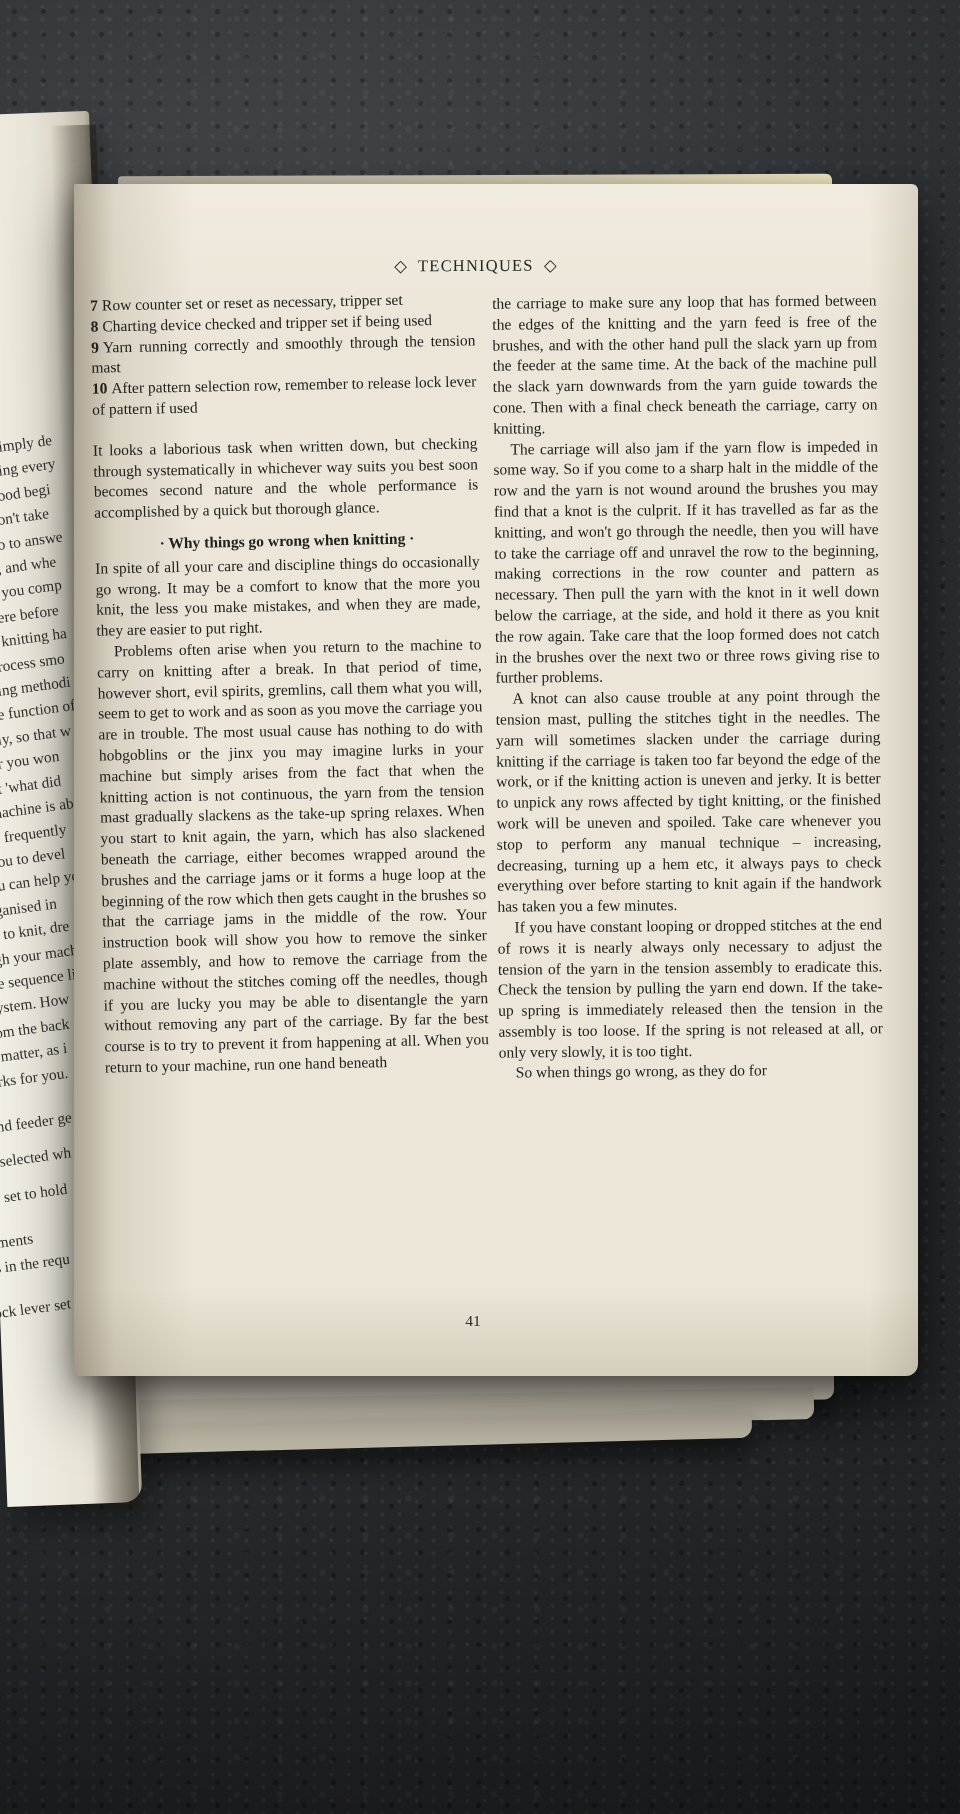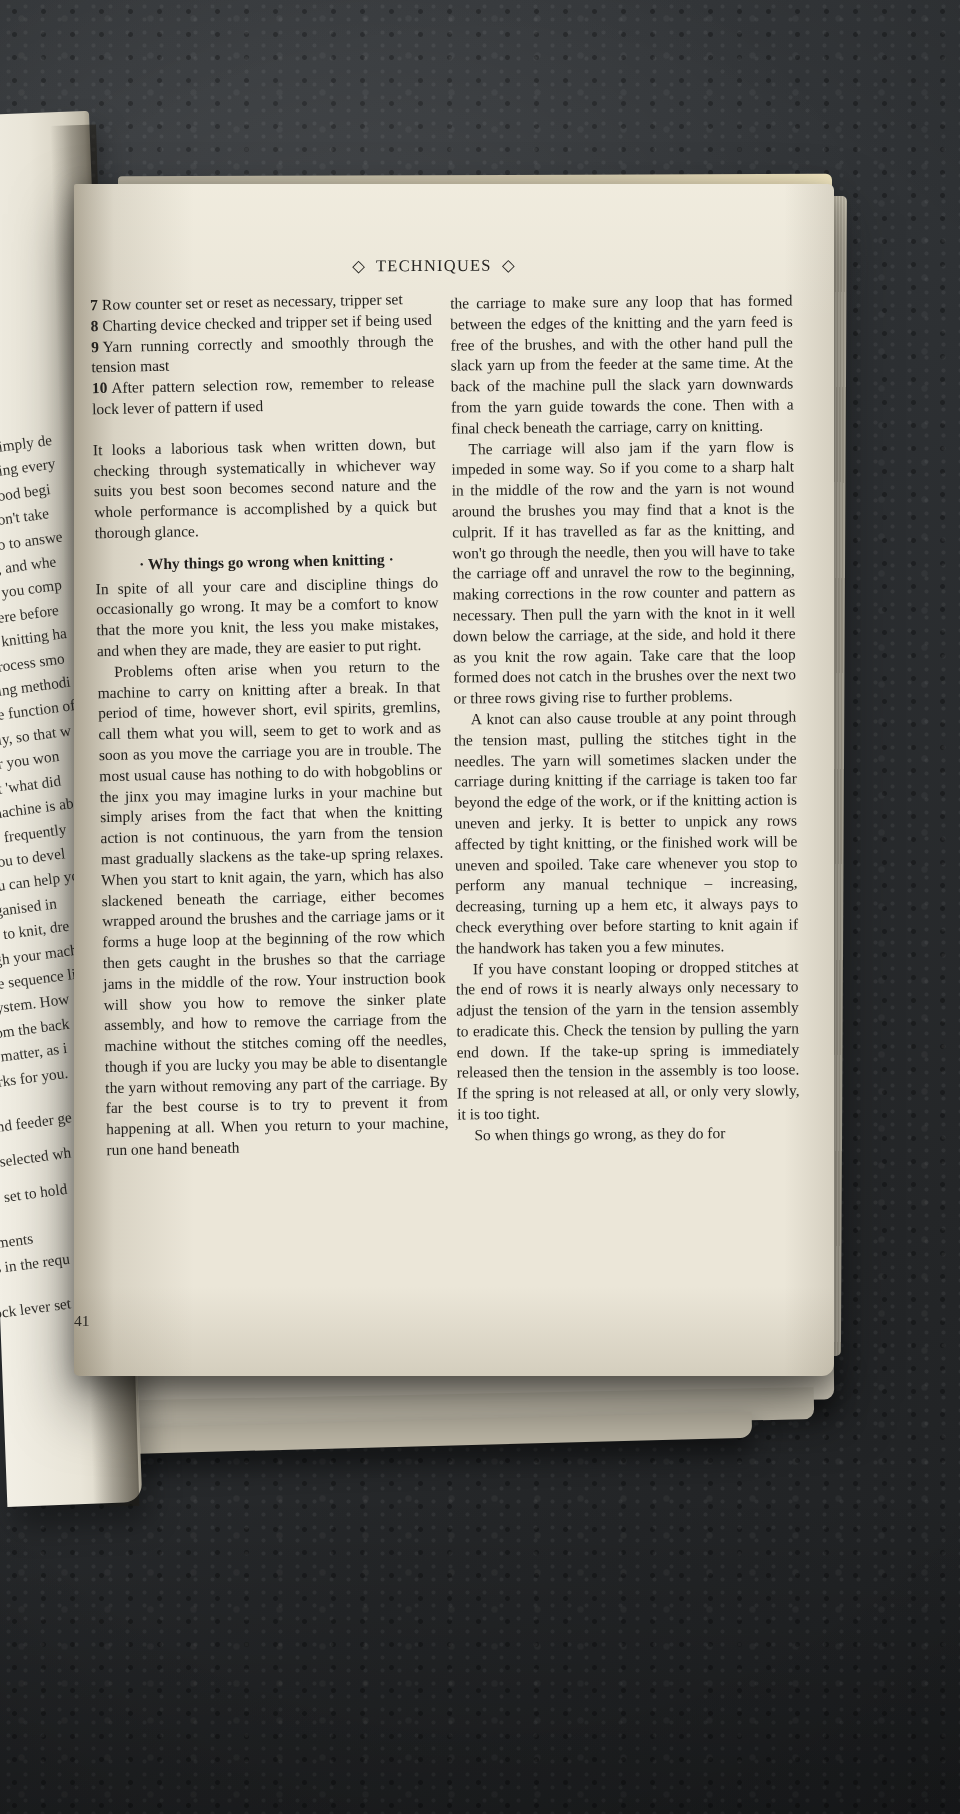--- a/index.html
+++ b/index.html
@@ -72,21 +72,21 @@
     border-radius:4px 6px 0 0;
   }
   .edge-right {
     position:absolute; z-index:5; left:833px; top:196px; width:14px; height:1160px;
     transform:rotate(0.3deg); transform-origin:top left;
     background:repeating-linear-gradient(to right, #d6d0bf 0 1.5px, #c2bcab 1.5px 3px);
     border-radius:0 5px 5px 0;
   }
 
   .right-page {
-    position:absolute; z-index:6; left:74px; top:184px; width:760px; height:1192px;
+    position:absolute; z-index:6; left:74px; top:184px; width:844px; height:1192px;
     overflow:hidden;
     border-radius:2px 6px 12px 5px;
     background:
       linear-gradient(to right, rgba(80,68,45,0.40) 0, rgba(80,68,45,0.12) 40px, rgba(80,68,45,0) 120px),
       linear-gradient(to left, rgba(110,100,80,0.18) 0, rgba(110,100,80,0) 50px),
       linear-gradient(to bottom, rgba(255,252,240,0.25) 0, rgba(255,252,240,0) 140px),
       linear-gradient(to top, rgba(130,120,95,0.22) 0, rgba(130,120,95,0) 90px),
       #ebe6d8;
     box-shadow:0 8px 24px rgba(0,0,0,0.35), 0 30px 60px rgba(0,0,0,0.5);
   }
@@ -106,21 +106,21 @@
   .col-right { transform:rotate(-0.5deg); transform-origin:50% 0; }
 
   .col p { text-align:justify; }
   .indent { text-indent:17px; }
   .gap-top { margin-top:20px; }
   .subhead { font-weight:bold; text-align:center !important; margin:11px 0 3px; }
   .item-num { font-weight:bold; padding-right:4px; }
 
   .page-number {
     position:absolute; top:1128px; left:0; right:46px;
-    text-align:left; font-size:15.5px; color:#2a2824;
+    text-align:center; font-size:15.5px; color:#2a2824;
   }
 </style>
 </head>
 <body>
 
 <div class="scene">
   <div class="vignette"></div>
 
   <div class="strip strip-1"></div>
   <div class="strip strip-2"></div>

